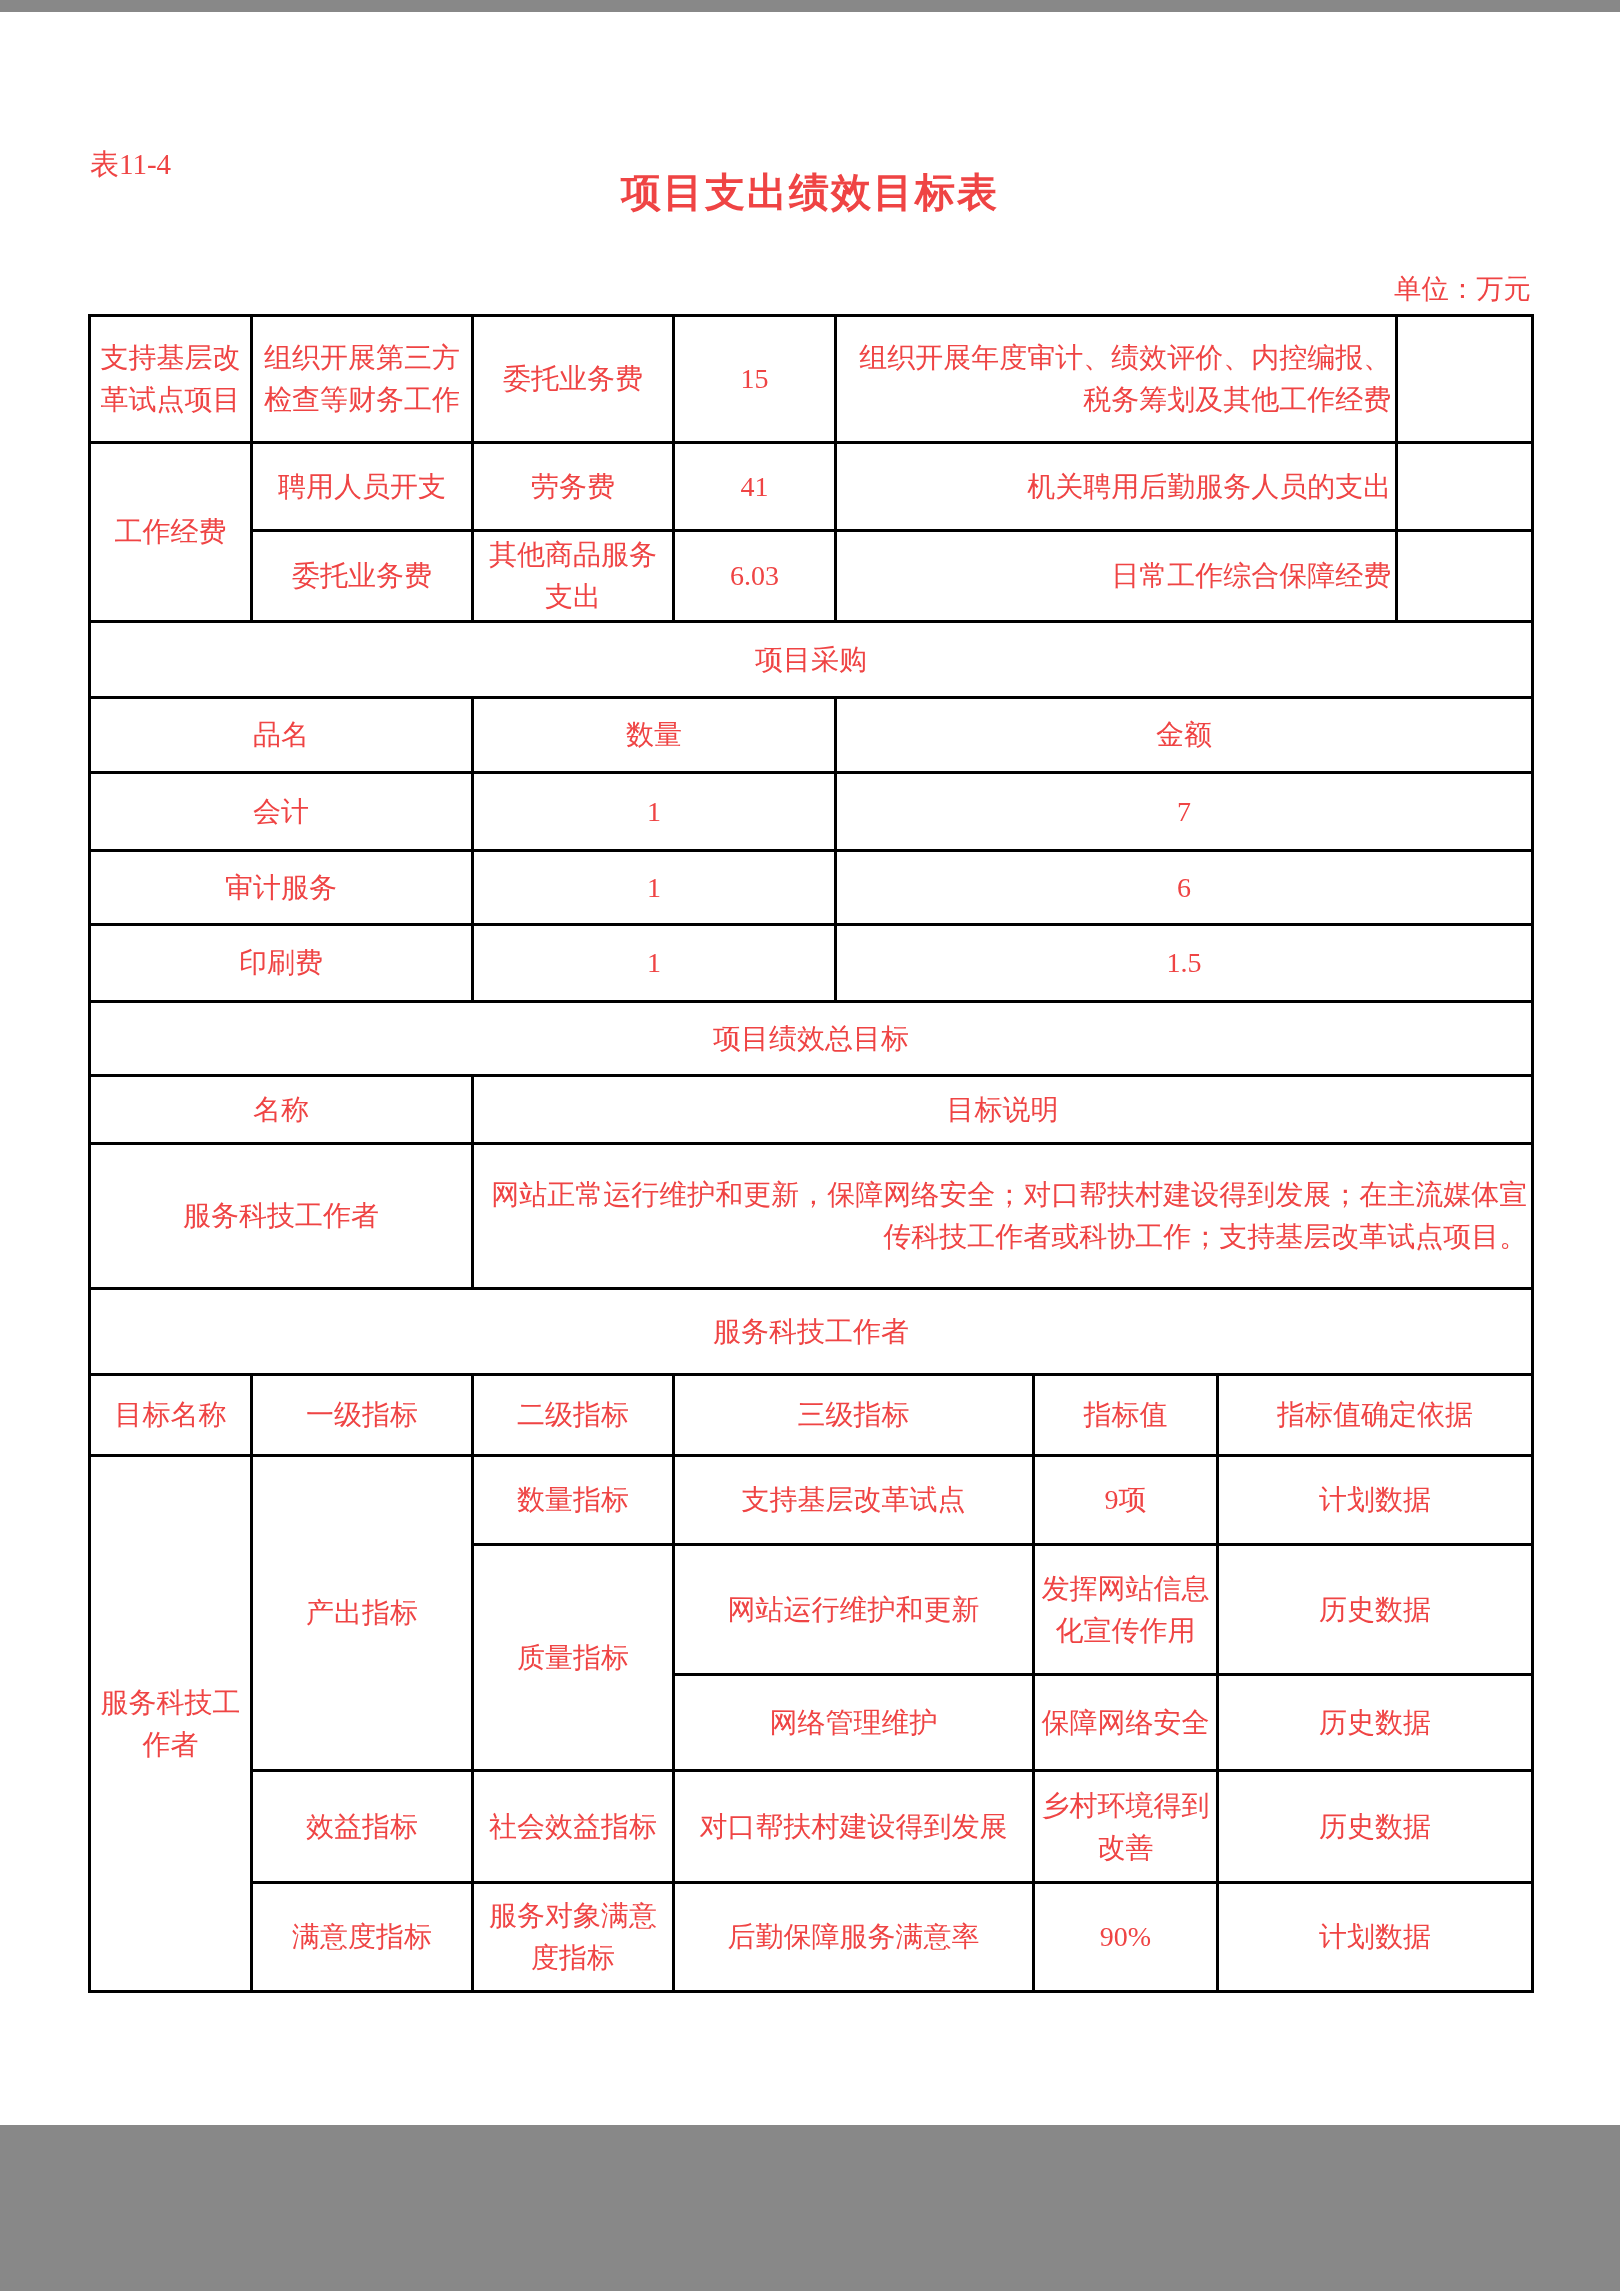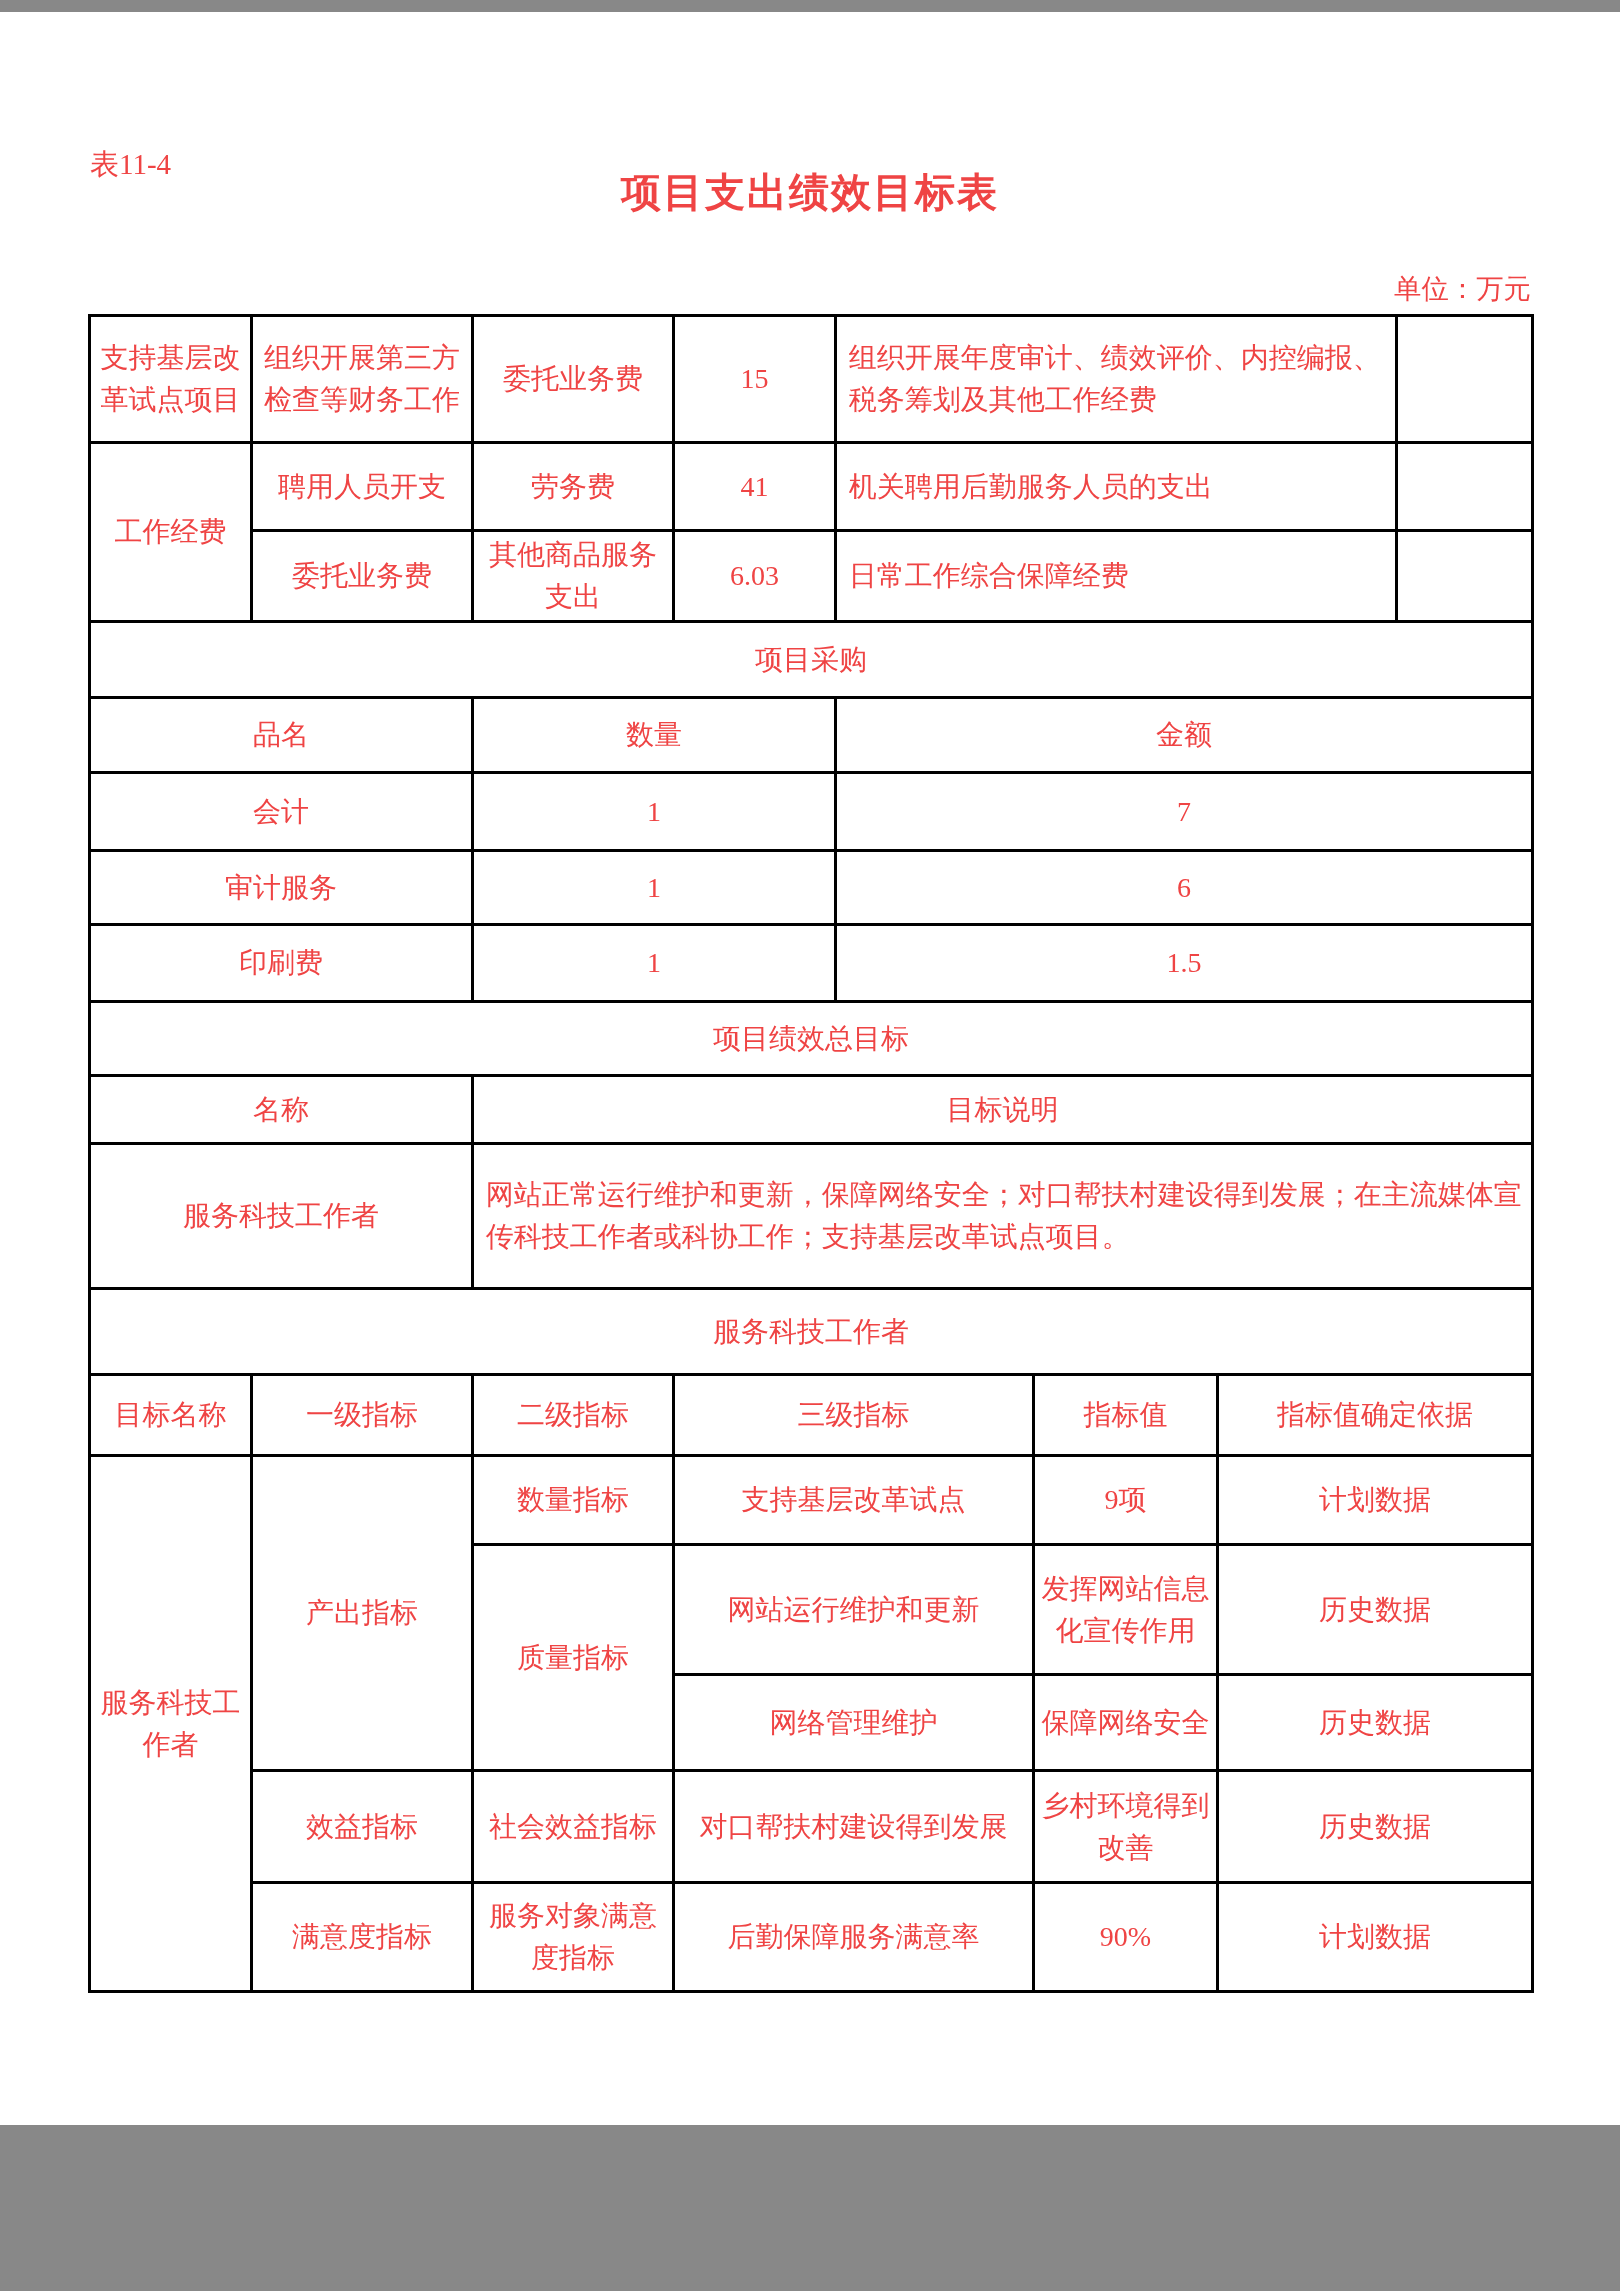--- a/index.html
+++ b/index.html
@@ -33,21 +33,21 @@
     border:3.9px solid #000;
     font-size:28px;
     line-height:1.5;
     text-align:center;
     vertical-align:middle;
     padding:2px;
     word-break:break-all;
     overflow:hidden;
   }
   table.main td.left{
-    text-align:left;
+    text-align:right;
     padding-left:11.8px;
     padding-right:3.9px;
   }
   .page-number{
     position:absolute;left:8px;top:2192px;width:100%;
     text-align:center;font-size:26.5px;
   }
 </style>
 </head>
 <body>

